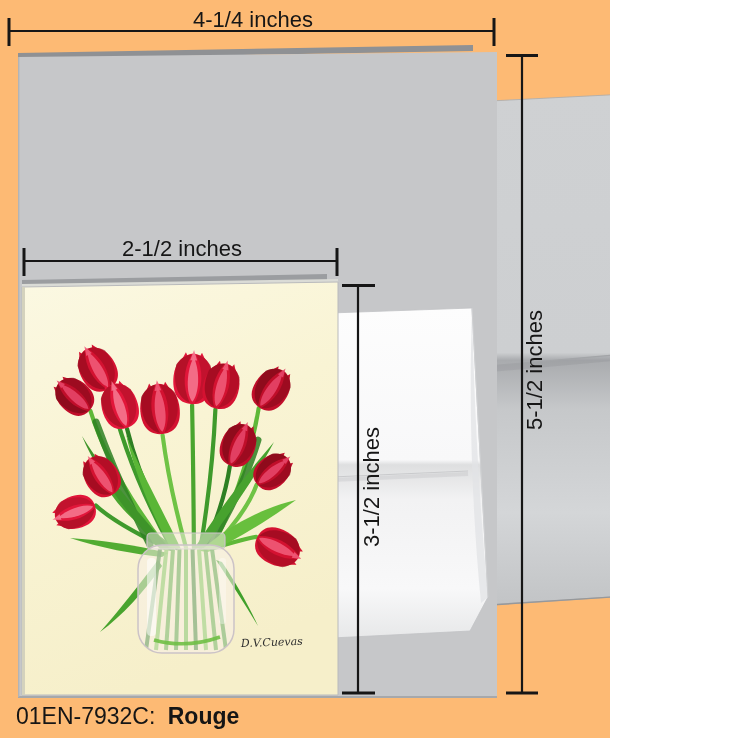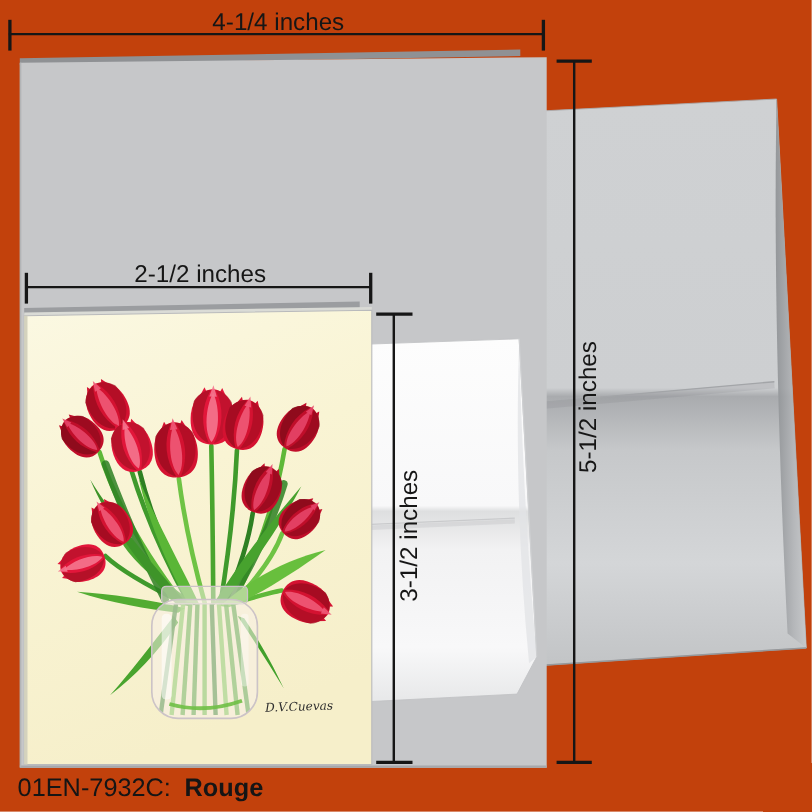--- a/index.html
+++ b/index.html
@@ -1,16 +1,16 @@
 <!DOCTYPE html>
 <html><head>
 <meta charset="utf-8">
 <style>
   html,body{margin:0;padding:0;background:#ffffff;}
-  #stage{position:relative;width:738px;height:738px;background:#c2410c;overflow:hidden;
+  #stage{position:relative;width:610px;height:738px;background:#fdba74;overflow:hidden;
          font-family:"Liberation Sans", sans-serif;}
   svg text{font-family:"Liberation Sans", sans-serif;}
   .dim-text{font-size:22px;fill:#161616;}
   .label-text{font-size:23px;fill:#151515;}
   .sig-text{font-family:"DejaVu Serif", serif;font-style:italic;font-size:11px;fill:#2f2f2f;}
 </style>
 </head>
 <body>
 
 <div id="stage">

